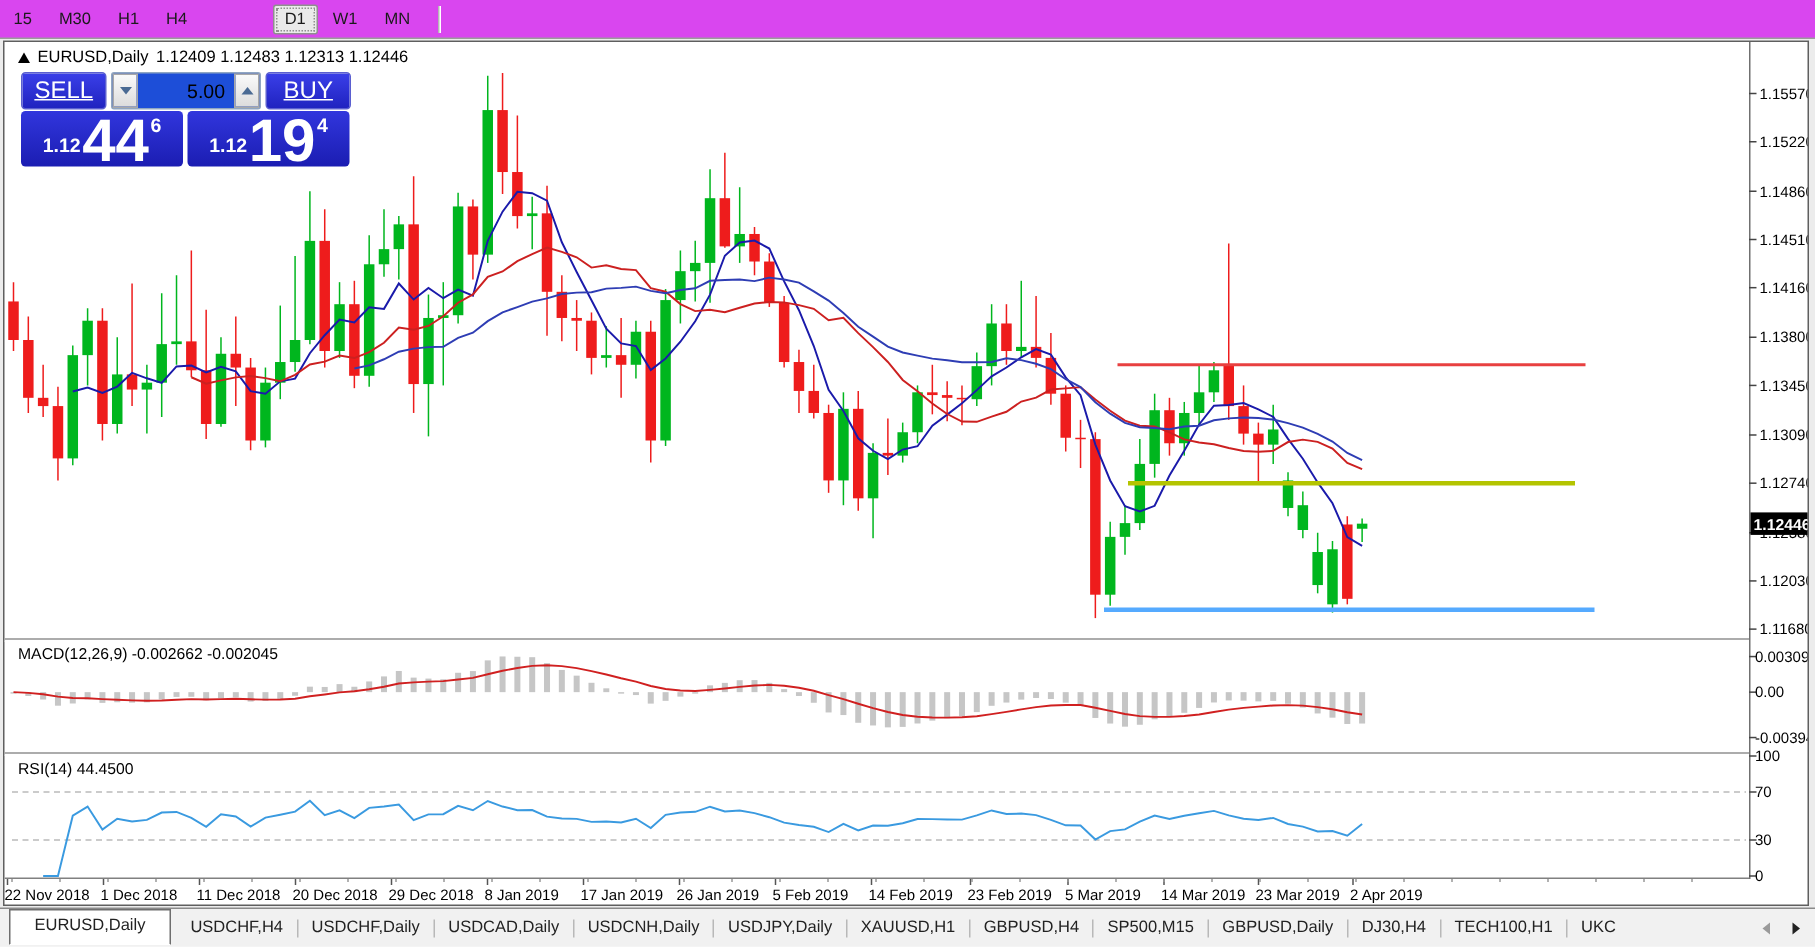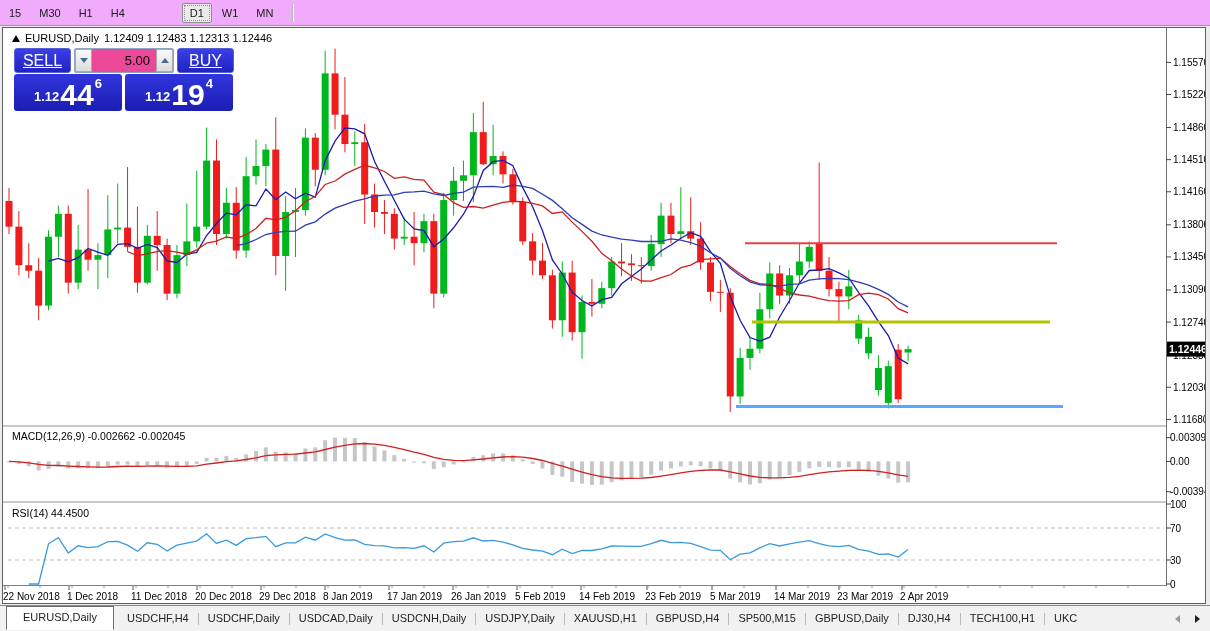--- a/index.html
+++ b/index.html
@@ -1,20 +1,20 @@
 <!DOCTYPE html>
 <html><head>
 <meta charset="utf-8">
 <style>
   html,body{margin:0;padding:0}
   body{width:1210px;height:631px;position:relative;overflow:hidden;
        background:#ececec;font-family:"Liberation Sans","DejaVu Sans",sans-serif;}
 
   
-  .toolbar{position:absolute;left:0;top:0;width:1210px;height:26px;background:#f0abfc;
+  .toolbar{position:absolute;left:0;top:0;width:1210px;height:26px;background:#d946ef;
            border-bottom:1px solid #9c9c9c;display:flex;align-items:center;box-sizing:border-box;}
   .tf-btn{font-size:11px;color:#1a1a1a;padding:3px 7px;margin:0 1px;border:1px solid transparent;
           border-radius:2px;white-space:nowrap;}
   .tf-btn.active{background:#eaeaea;border:1px solid #8f8f8f;outline:1px dotted #909090;outline-offset:-3px;margin-left:48px;}
   .toolbar-sep{width:1px;height:18px;background:#b5b5b5;border-right:1px solid #ffffff;margin-left:10px;}
 
   
   .chart-window{position:absolute;left:2px;top:27px;width:1204px;height:577px;background:#ffffff;
                 border:1px solid #5f5f5f;box-sizing:border-box;}
   .chart-window svg{position:absolute;left:0;top:0;}
@@ -23,36 +23,36 @@
   .collapse-icon{width:0;height:0;border-left:4px solid transparent;border-right:4px solid transparent;
                  border-bottom:7px solid #000;display:inline-block;}
   .pane-label{position:absolute;font-size:10.5px;color:#000;white-space:nowrap;}
 
   
   .ocp{position:absolute;left:11px;top:20px;width:220px;}
   .ocp-row1{display:flex;height:25px;}
   .btn-trade{width:57px;background:linear-gradient(#3a3fe8,#2023c0);color:#fff;font-size:16px;
              display:flex;align-items:center;justify-content:center;text-decoration:underline;
              border:1px solid #5a5fd0;border-radius:3px;box-sizing:border-box;}
-  .vol{flex:1;display:flex;border:1px solid #8fa6c2;background:#ec4899;margin:0 3px;border-radius:2px;
+  .vol{flex:1;display:flex;border:1px solid #8fa6c2;background:#1d4ed8;margin:0 3px;border-radius:2px;
        box-sizing:border-box;}
   .vol-btn{width:17px;background:linear-gradient(#fafafa,#dcdcdc);border:1px solid #a8a8a8;
            display:flex;align-items:center;justify-content:center;box-sizing:border-box;}
   .tri-down{width:0;height:0;border-left:4px solid transparent;border-right:4px solid transparent;
             border-top:5px solid #4a6a93;}
   .tri-up{width:0;height:0;border-left:4px solid transparent;border-right:4px solid transparent;
           border-bottom:5px solid #4a6a93;}
   .vol-val{flex:1;text-align:right;font-size:13px;color:#000;padding:4px 6px 0 0;}
   .ocp-row2{display:flex;margin-top:1px;height:37px;}
   .price-box{width:108px;background:linear-gradient(#3136dd,#1b1db2);color:#fff;display:flex;
              align-items:flex-end;justify-content:center;padding-bottom:4px;border-radius:3px;
              box-sizing:border-box;}
   .price-box.sell{margin-right:3px;}
   .p-small{font-size:13px;font-weight:bold;margin:0 1px 3px 0;}
-  .p-big{font-size:30px;font-weight:bold;line-height:25px;text-align:right;}
+  .p-big{font-size:40px;font-weight:bold;line-height:25px;text-align:right;}
   .p-sup{font-size:13px;font-weight:bold;margin:0 0 16px 1px;}
 
   
   .tabbar{position:absolute;left:0;top:605px;width:1210px;height:26px;background:#f1f1f1;
           border-top:1px solid #8a8a8a;display:flex;align-items:center;box-sizing:border-box;}
   .tab{font-size:11px;color:#222;padding:4px 9px 5px;white-space:nowrap;}
   .tab.active{background:#fff;border:1px solid #6e6e6e;border-bottom:1px solid #fff;
               margin:0 4px 0 6px;padding:4px 16px 6px;position:relative;top:-1px;}
   .tab-sep{width:1px;height:12px;background:#b8b8b8;}
   .tab-scrolls{margin-left:auto;display:flex;gap:6px;padding-right:6px;align-items:center;}

